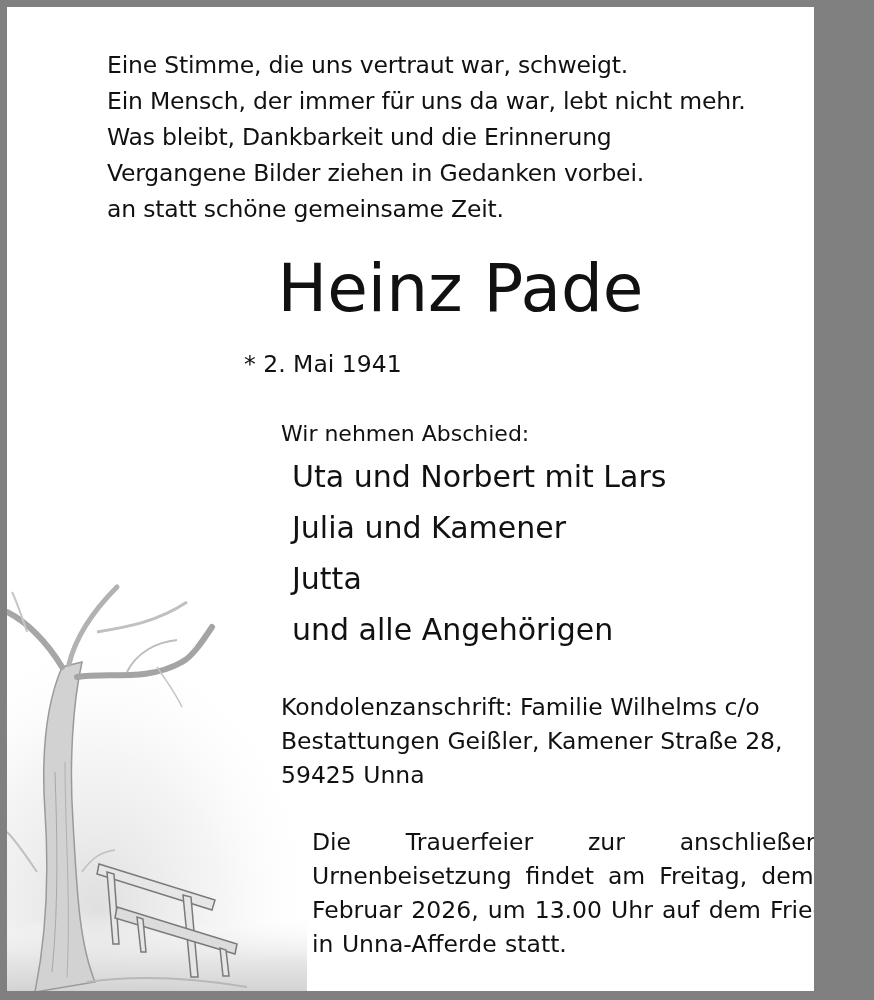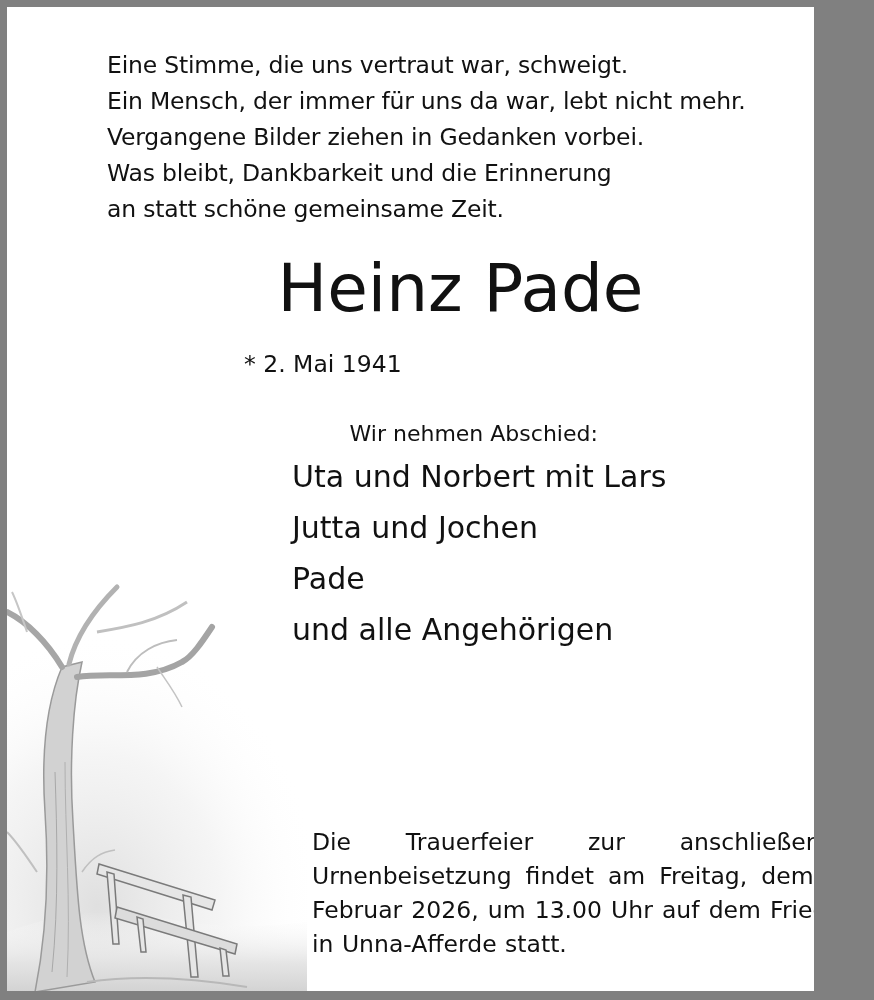--- a/index.html
+++ b/index.html
@@ -53,21 +53,20 @@
     .birth { left: 237px; }
     .death { left: 468px; }
     .mourners {
       position: absolute;
       left: 274px; top: 410px;
     }
     .mourners .intro {
       font-size: 22px;
       line-height: 34px;
       white-space: nowrap;
-      text-align: center;
     }
     .mourners .family {
       font-size: 30px;
       line-height: 51px;
       white-space: nowrap;
       margin-left: 11px;
     }
     .address {
       position: absolute;
       left: 274px; top: 683px;
@@ -130,33 +129,38 @@
       <path d="M110 335 L230 372 L228 382 L108 346 Z" fill="#dcdcdc"></path>
       <path d="M130 345 L134 380 L139 380 L136 347 Z"></path>
       <path d="M213 376 L216 404 L222 404 L219 378 Z"></path>
     </g>
     <path d="M80 410 Q150 400 240 415" stroke="#b8b8b8" stroke-width="2" fill="none"></path>
   </svg>
 
   <div class="poem">
     <div>Eine Stimme, die uns vertraut war, schweigt.</div>
     <div>Ein Mensch, der immer für uns da war, lebt nicht mehr.</div>
+    <div>Was bleibt, Dankbarkeit und die Erinnerung</div>
     <div>Vergangene Bilder ziehen in Gedanken vorbei.</div>
-    <div>Was bleibt, Dankbarkeit und die Erinnerung</div>
     <div>an statt schöne gemeinsame Zeit.</div>
   </div>
 
   <h1 class="name">Heinz Pade</h1>
 
   <div class="dates birth">* 2. Mai 1941</div>
 
   <div class="mourners">
     <div class="intro">Wir nehmen Abschied:</div>
     <div class="family">Uta und Norbert mit Lars</div>
-    <div class="family">Jutta und Jochen</div>
-    <div class="family">Pade</div>
+    <div class="family">Julia und Kamener</div>
+    <div class="family">Jutta</div>
     <div class="family">und alle Angehörigen</div>
   </div>
 
+  <div class="address">
+    <div>Kondolenzanschrift: Familie Wilhelms c/o</div>
+    <div>Bestattungen Geißler, Kamener Straße 28,</div>
+    <div>59425 Unna</div>
+  </div>
 
   <div class="ceremony">Die Trauerfeier zur anschließenden Urnenbeisetzung findet am Freitag, dem 20. Februar 2026, um 13.00 Uhr auf dem Friedhof in Unna-Afferde statt.</div>
 
 </div>
 
 </body></html>

